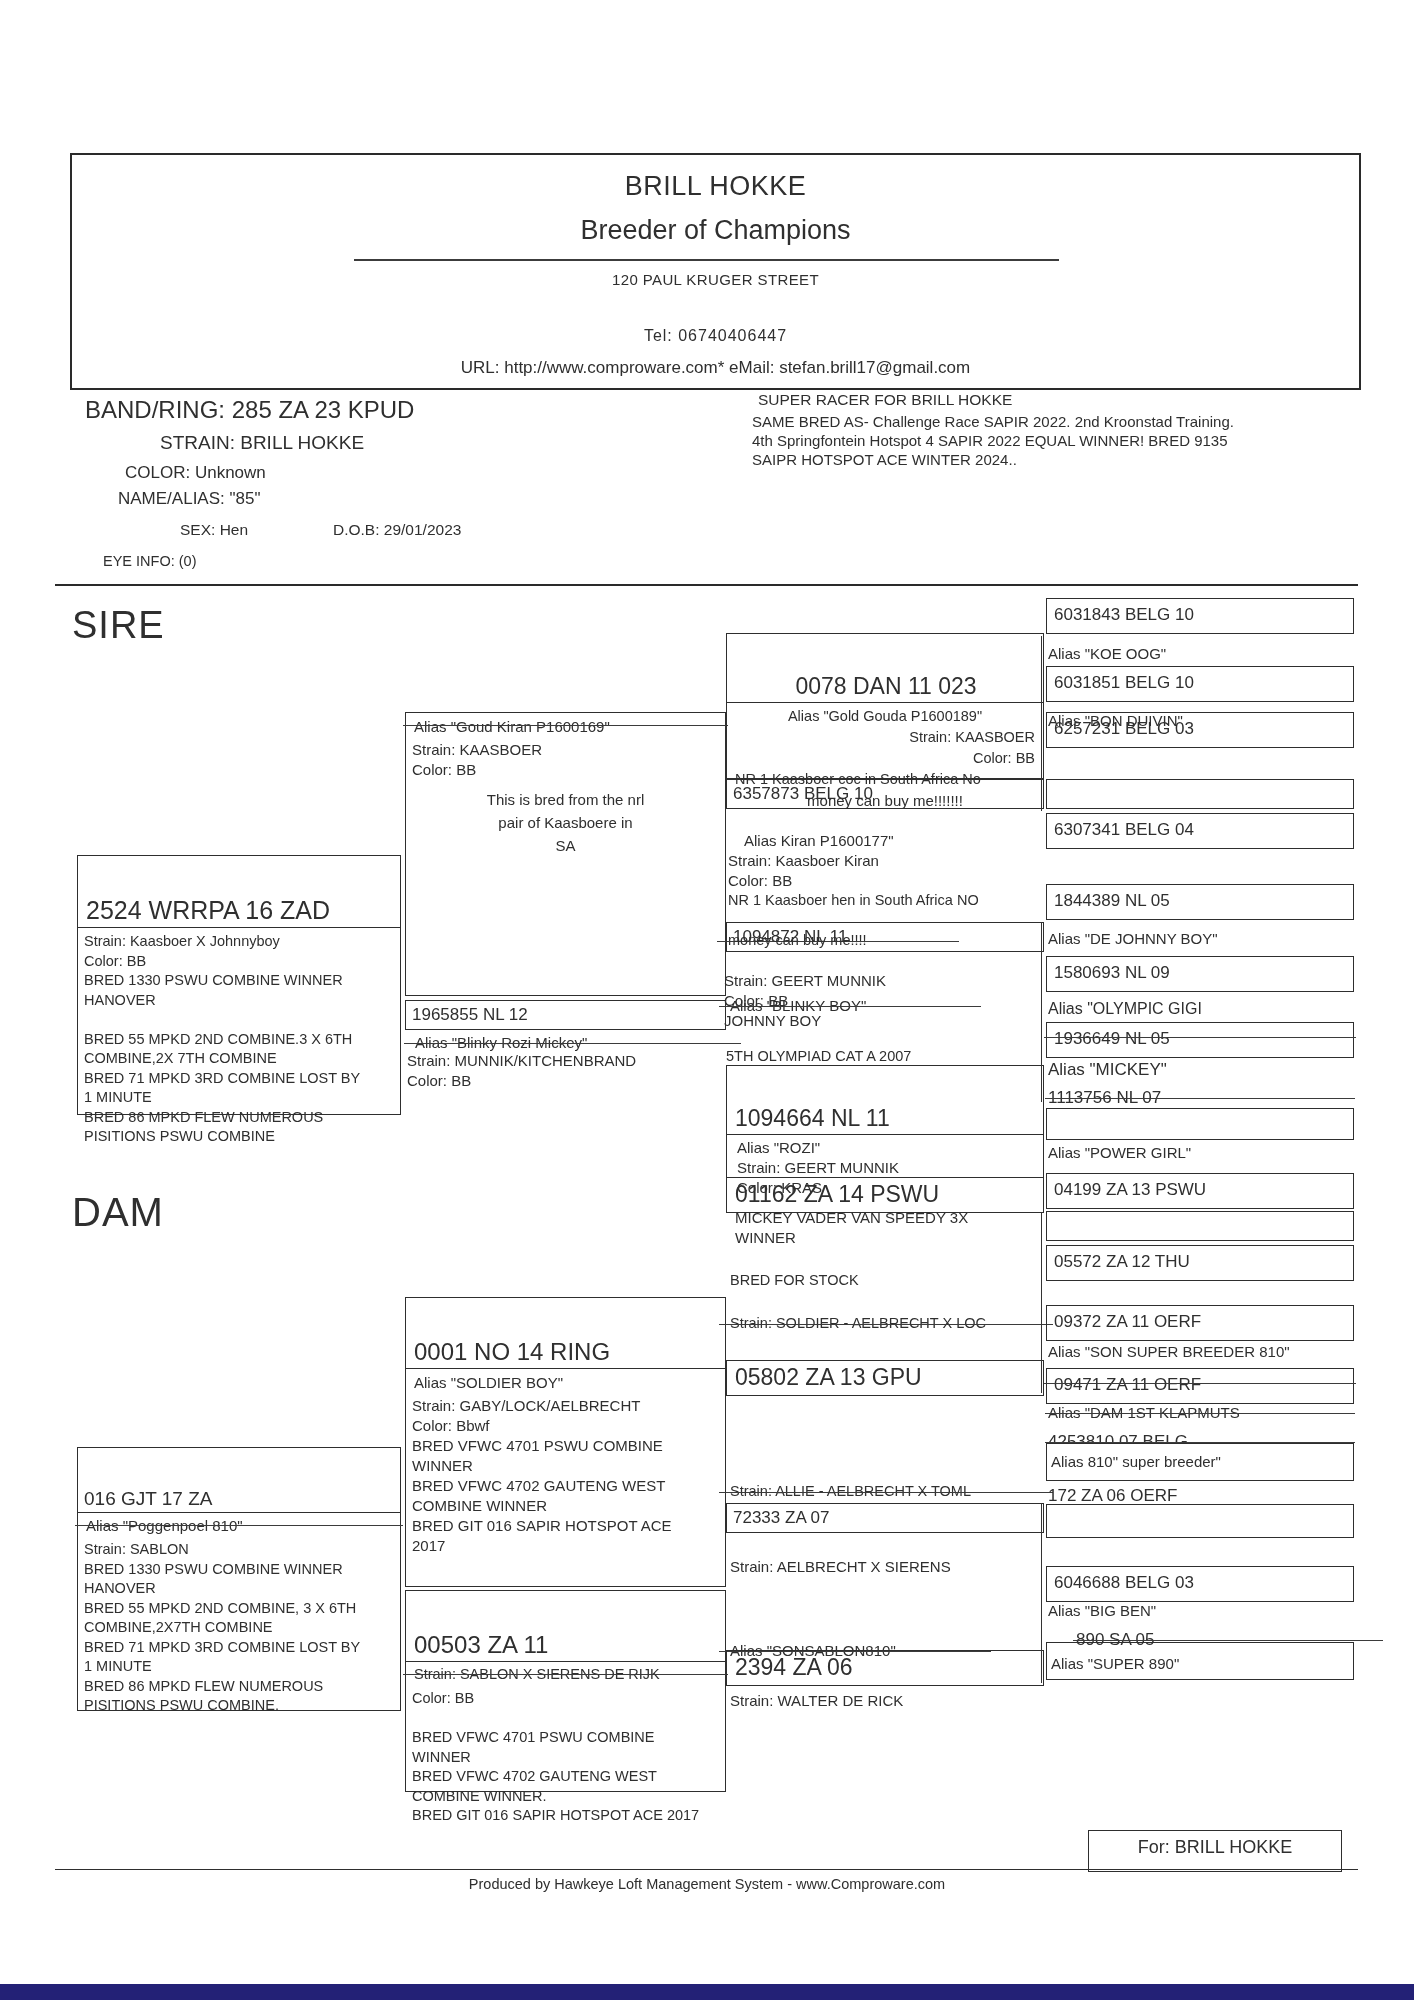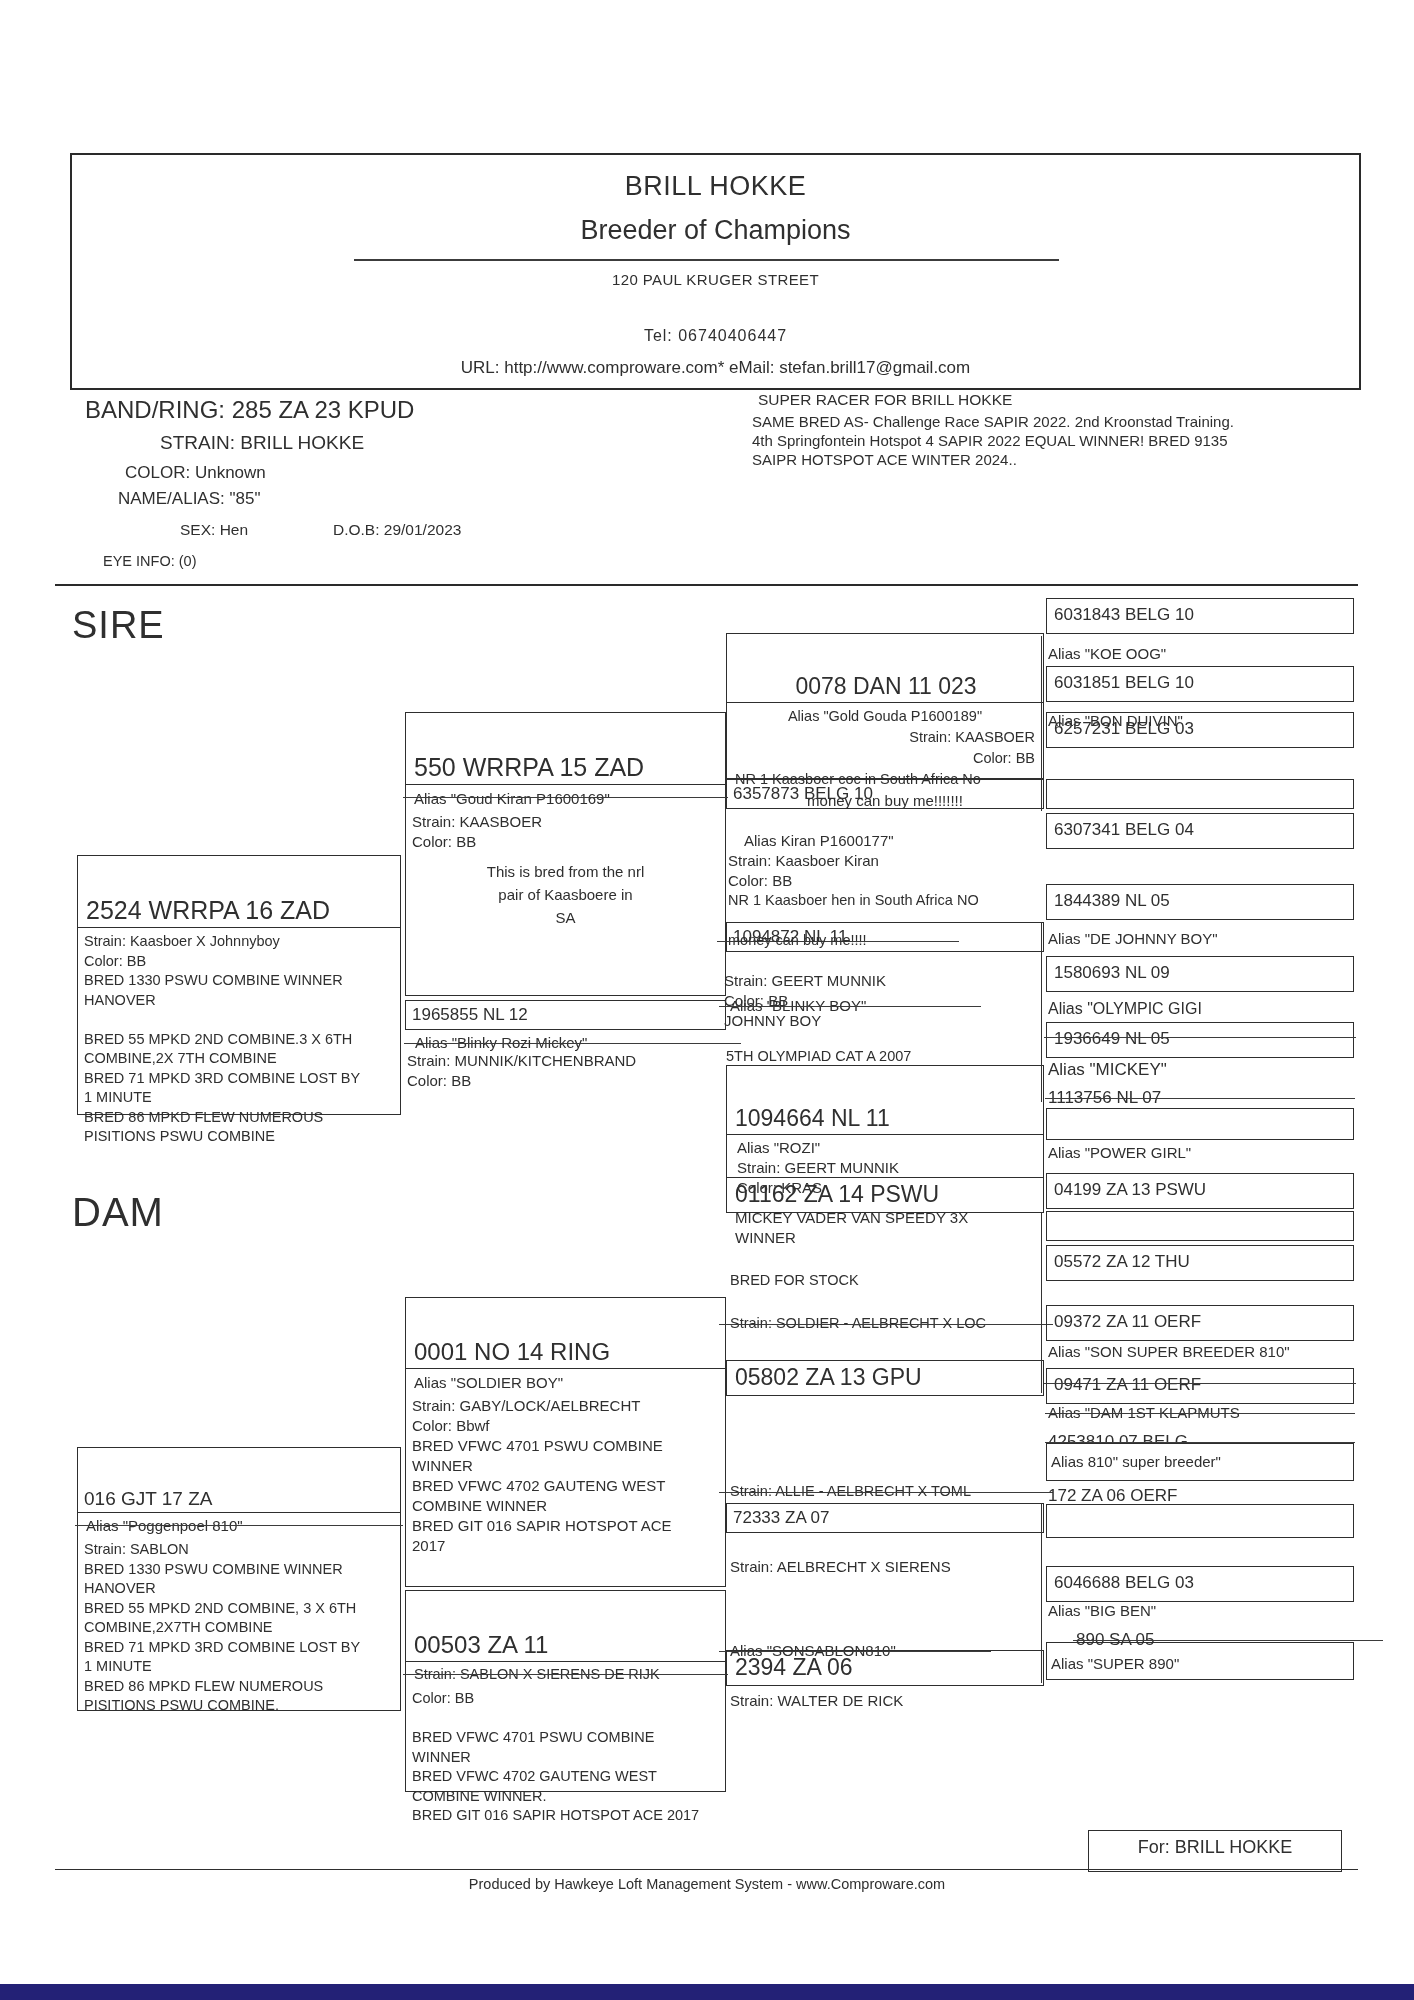--- a/index.html
+++ b/index.html
@@ -114,21 +114,20 @@
 HANOVER
 BRED 55 MPKD 2ND COMBINE, 3 X 6TH
 COMBINE,2X7TH COMBINE
 BRED 71 MPKD 3RD COMBINE LOST BY
 1 MINUTE
 BRED 86 MPKD FLEW NUMEROUS
 PISITIONS PSWU COMBINE.</div>
   </div>
 
   <div class="box" style="left:405px; top:712px; width:319px; height:282px;">
-    <div class="ringL bt">550 WRRPA 15 ZAD</div>
     <div class="ln cut" style="padding-top:3px;">Alias "Goud Kiran P1600169"</div>
     <div class="dtl2 pre">Strain: KAASBOER
 Color: BB</div>
     <div class="note-c pre">This is bred from the nrl
 pair of Kaasboere in
 SA</div>
   </div>
 
   <div class="strip" style="left:405px; top:1000px; width:319px; height:28px;">
     <div class="ringS">1965855 NL 12</div>

